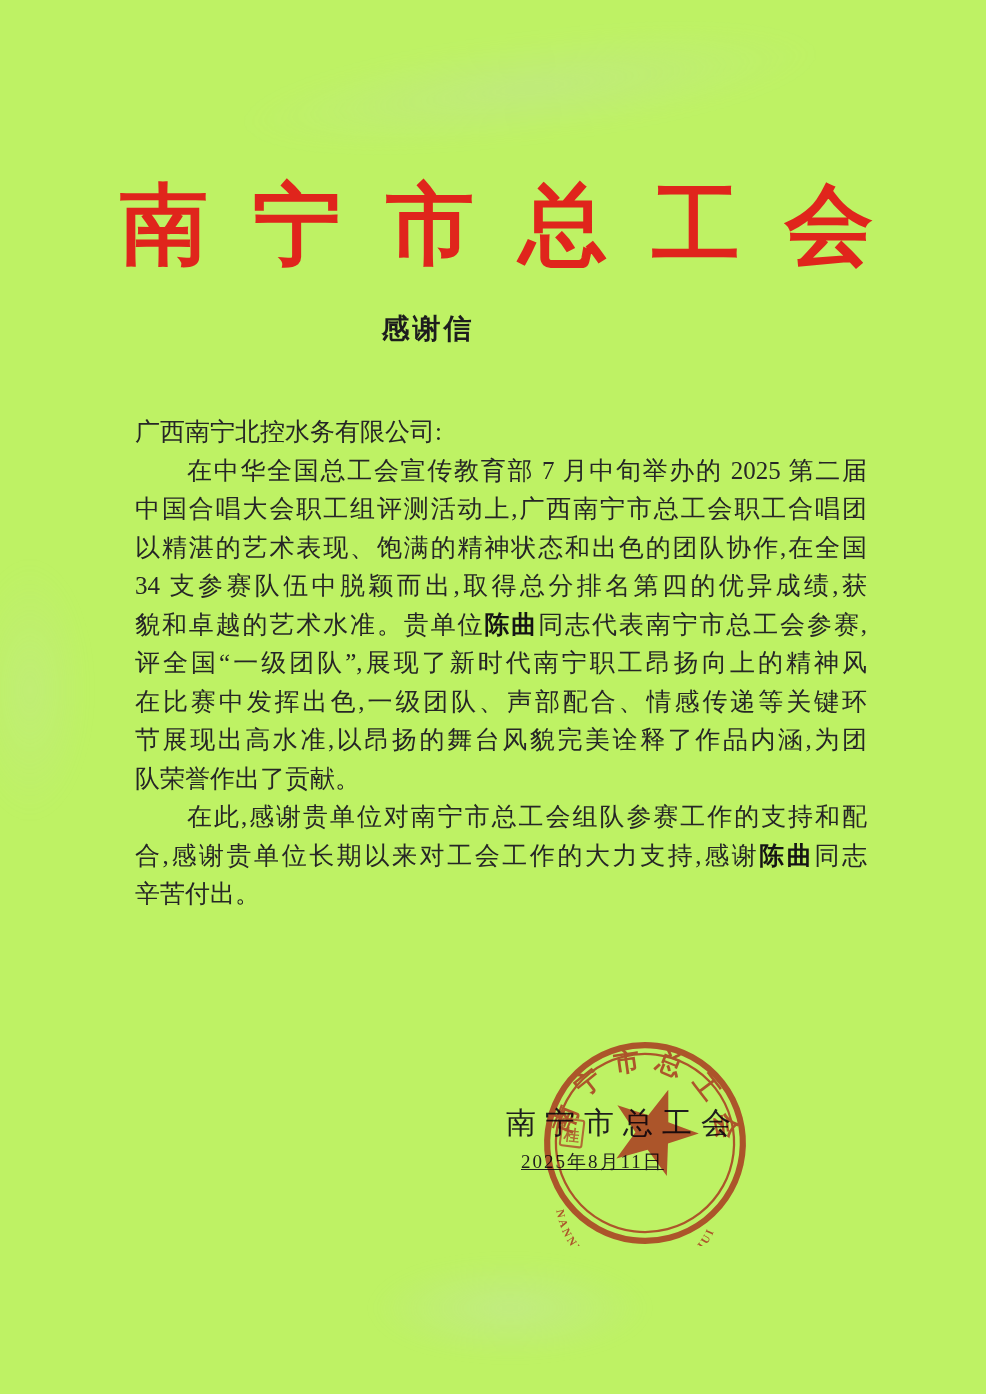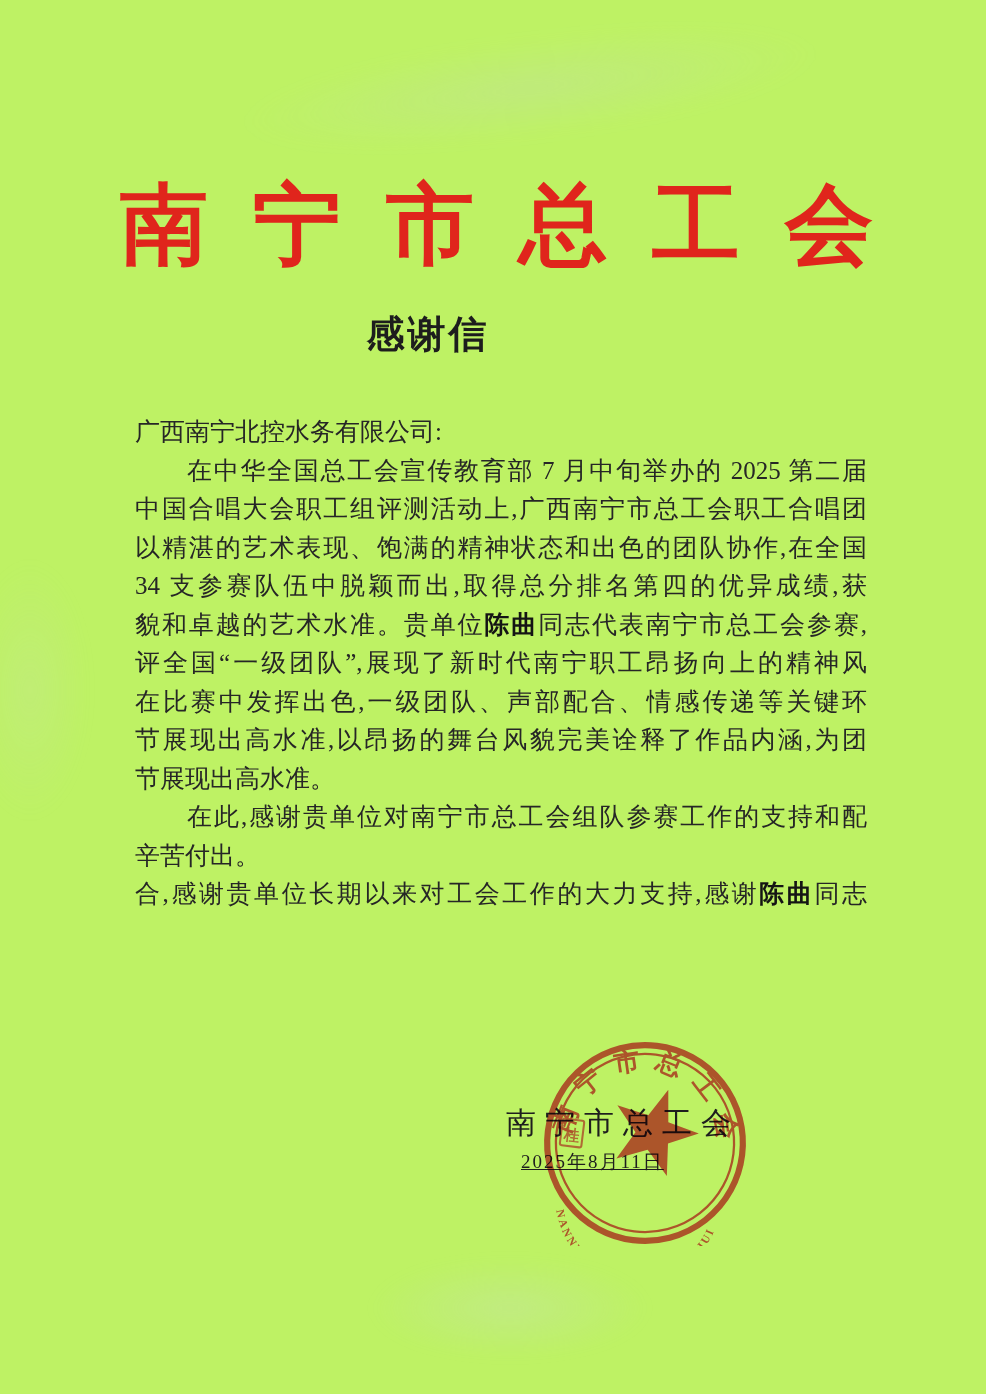--- a/index.html
+++ b/index.html
@@ -35,21 +35,21 @@
     font-weight:700;
     letter-spacing:45px;
     white-space:nowrap;
     color:#e0251c;
   }
   .subtitle{
     position:absolute;
     left:0;top:314px;width:828px;
     text-align:center;
     padding-left:28px;box-sizing:border-box;
-    font-size:38px;line-height:1.1;
+    font-size:28px;line-height:1.1;
     font-weight:700;
     letter-spacing:3px;
     color:#1d1d1d;
   }
   .letter-body{
     position:absolute;
     left:135px;top:413px;width:732px;
     font-size:25px;line-height:38.5px;
     color:#262626;
   }
@@ -109,24 +109,24 @@
   <div class="letter-body">
       <div class="line"><span>广西南宁北控水务有限公司:</span></div>
       <div class="line indent just"><span>在中华全国总工会宣传教育部 7 月中旬举办的 2025 第二届</span></div>
       <div class="line just"><span>中国合唱大会职工组评测活动上,广西南宁市总工会职工合唱团</span></div>
       <div class="line just"><span>以精湛的艺术表现、饱满的精神状态和出色的团队协作,在全国</span></div>
       <div class="line just"><span>34 支参赛队伍中脱颖而出,取得总分排名第四的优异成绩,获</span></div>
       <div class="line just"><span>貌和卓越的艺术水准。贵单位</span><span class="bold">陈曲</span><span>同志代表南宁市总工会参赛,</span></div>
       <div class="line just"><span>评全国“一级团队”,展现了新时代南宁职工昂扬向上的精神风</span></div>
       <div class="line just"><span>在比赛中发挥出色,一级团队、声部配合、情感传递等关键环</span></div>
       <div class="line just"><span>节展现出高水准,以昂扬的舞台风貌完美诠释了作品内涵,为团</span></div>
-      <div class="line"><span>节展现出高水准。</span></div>
+      <div class="line"><span>队荣誉作出了贡献。</span></div>
       <div class="line indent just"><span>在此,感谢贵单位对南宁市总工会组队参赛工作的支持和配</span></div>
+      <div class="line just"><span>合,感谢贵单位长期以来对工会工作的大力支持,感谢</span><span class="bold">陈曲</span><span>同志</span></div>
       <div class="line"><span>辛苦付出。</span></div>
-      <div class="line just"><span>合,感谢贵单位长期以来对工会工作的大力支持,感谢</span><span class="bold">陈曲</span><span>同志</span></div>
     </div>
 
   <div class="sig-org">南宁市总工会</div>
 
   <div class="sig-date">2025年8月11日</div>
 
   <div class="seal">
     <svg viewBox="0 0 200 200" width="206" height="206" aria-hidden="true">
       <g transform="rotate(7 100 100)">
         <circle cx="100" cy="100" r="95" fill="none" stroke-width="6" stroke="#e54b5e"></circle>

